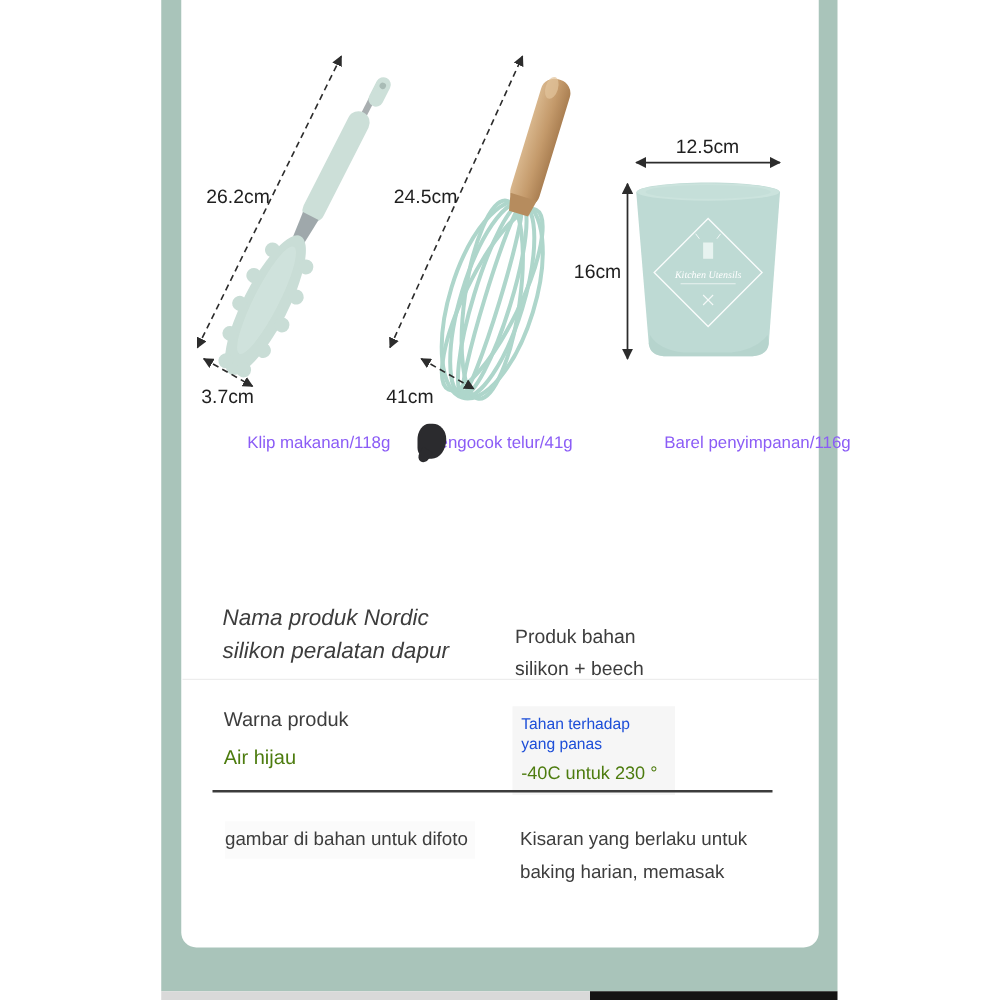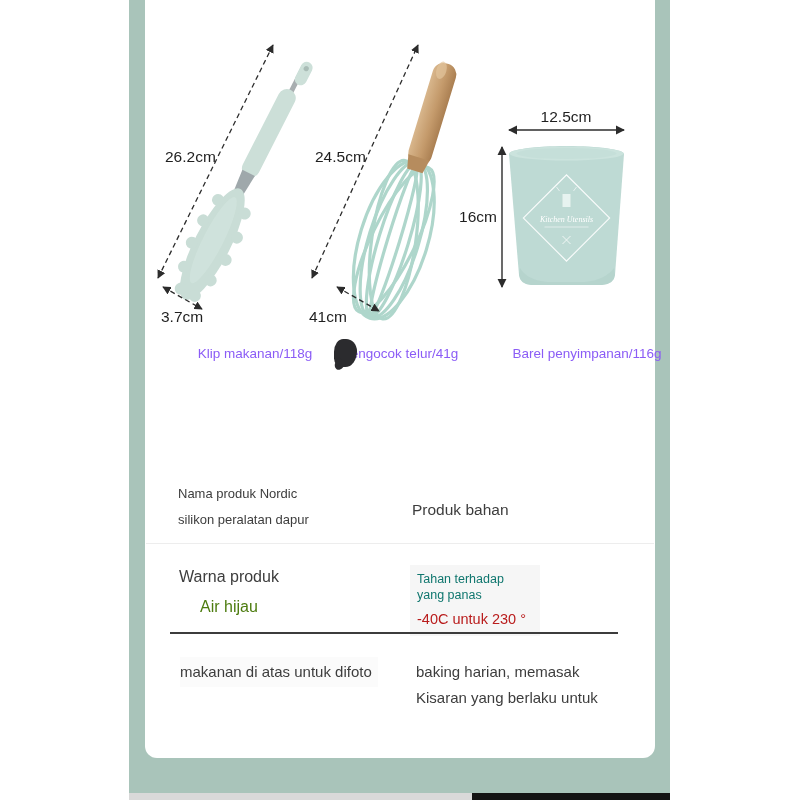--- a/index.html
+++ b/index.html
@@ -15,28 +15,28 @@
   
   .plabel{position:absolute;top:346px;transform:translateX(-50%);font-size:13.5px;color:#8b5cf6;
     white-space:nowrap;}
   .blob{position:absolute;left:334px;top:339px;width:23px;height:28px;background:#2b2b2e;
     border-radius:46% 54% 58% 42% / 52% 50% 64% 36%;}
   .blob-tip{position:absolute;left:1px;bottom:-3px;width:9px;height:11px;background:#2b2b2e;
     transform:rotate(32deg);border-radius:0 0 70% 70%;}
   
   .cell{position:absolute;color:#3d3d3d;white-space:nowrap;}
   .cell div{margin:0;}
-  .r1l{left:178px;top:481px;font-size:13px;line-height:26px;}
+  .r1l{left:178px;top:481px;font-size:18px;line-height:26px;font-style:italic;}
   .r1r{left:412px;top:479px;font-size:15.5px;line-height:26px;margin-top:18px;}
-  .r2l{left:179px;top:566px;text-align:center;}
+  .r2l{left:179px;top:566px;}
   .r2l .t1{font-size:16px;line-height:22px;}
   .r2l .t2{font-size:16px;line-height:22px;color:#4d7c0f;margin-top:8px;}
   .r2r{left:410px;top:565px;background:#f6f6f6;padding:7px 14px 9px 7px;}
-  .r2r .sm{font-size:12.5px;line-height:15.5px;color:#0f766e;}
-  .r2r .gy{font-size:14.5px;color:#b91c1c;margin-top:8px;}
+  .r2r .sm{font-size:12.5px;line-height:15.5px;color:#1d4ed8;}
+  .r2r .gy{font-size:14.5px;color:#4d7c0f;margin-top:8px;}
   .r3l{left:180px;top:657px;font-size:15px;line-height:26px;background:#fbfbfb;padding:2px 6px 2px 0;}
   .r3r{left:416px;top:659px;font-size:15px;line-height:26px;}
   .div-faint{position:absolute;left:146px;top:543px;width:508px;height:1px;background:#ededed;}
   .div-strong{position:absolute;left:170px;top:632px;width:448px;height:1.5px;background:#3c3c3c;}
   
   .progress{position:absolute;left:129px;top:793px;width:541px;height:7px;display:flex;}
   .seg-light{width:343px;height:7px;background:#d9d9d9;}
   .seg-dark{width:198px;height:7px;background:#141414;}
 </style>
 </head>
@@ -124,53 +124,54 @@
       </g>
     </g>
     <line x1="364" y1="130" x2="479" y2="130" stroke="#2c2c2c" stroke-width="1.4" marker-start="url(#arw)" marker-end="url(#arw)"></line>
     <text class="meas" x="421" y="122" text-anchor="middle">12.5cm</text>
     <line x1="357" y1="147" x2="357" y2="287" stroke="#2c2c2c" stroke-width="1.4" marker-start="url(#arw)" marker-end="url(#arw)"></line>
     <text class="meas" x="352" y="222" text-anchor="end">16cm</text>
   </svg>
 
   <div class="plabel" style="left:255px">Klip makanan/118g</div>
   <div class="plabel" style="left:400px">Pengocok telur/41g</div>
-  <div class="plabel" style="left:587px">Barel penyimpanan/116g</div>
+  <div class="plabel" style="left:606px">Barel penyimpanan/116g</div>
   <div class="blob">
       <div class="blob-tip"></div>
     </div>
 
   <div class="cell r1l">
     <div>Nama produk Nordic</div>
     <div>silikon peralatan dapur</div>
   </div>
   <div class="cell r1r">
     <div>Produk bahan</div>
+    <div>silikon + beech</div>
   </div>
 
   <div class="div-faint"></div>
 
   <div class="cell r2l">
     <div class="t1">Warna produk</div>
     <div class="t2">Air hijau</div>
   </div>
   <div class="cell r2r">
     <div class="sm">Tahan terhadap</div>
     <div class="sm">yang panas</div>
     <div class="gy">-40C untuk 230 °</div>
   </div>
 
   <div class="div-strong"></div>
 
   <div class="cell r3l">
-    <div>makanan di atas untuk difoto</div>
+    <div>gambar di bahan untuk difoto</div>
   </div>
   <div class="cell r3r">
+    <div>Kisaran yang berlaku untuk</div>
     <div>baking harian, memasak</div>
-    <div>Kisaran yang berlaku untuk</div>
   </div>
 
   <div class="progress">
     <div class="seg-light"></div>
     <div class="seg-dark"></div>
   </div>
 
 </div>
 
 </body></html>

